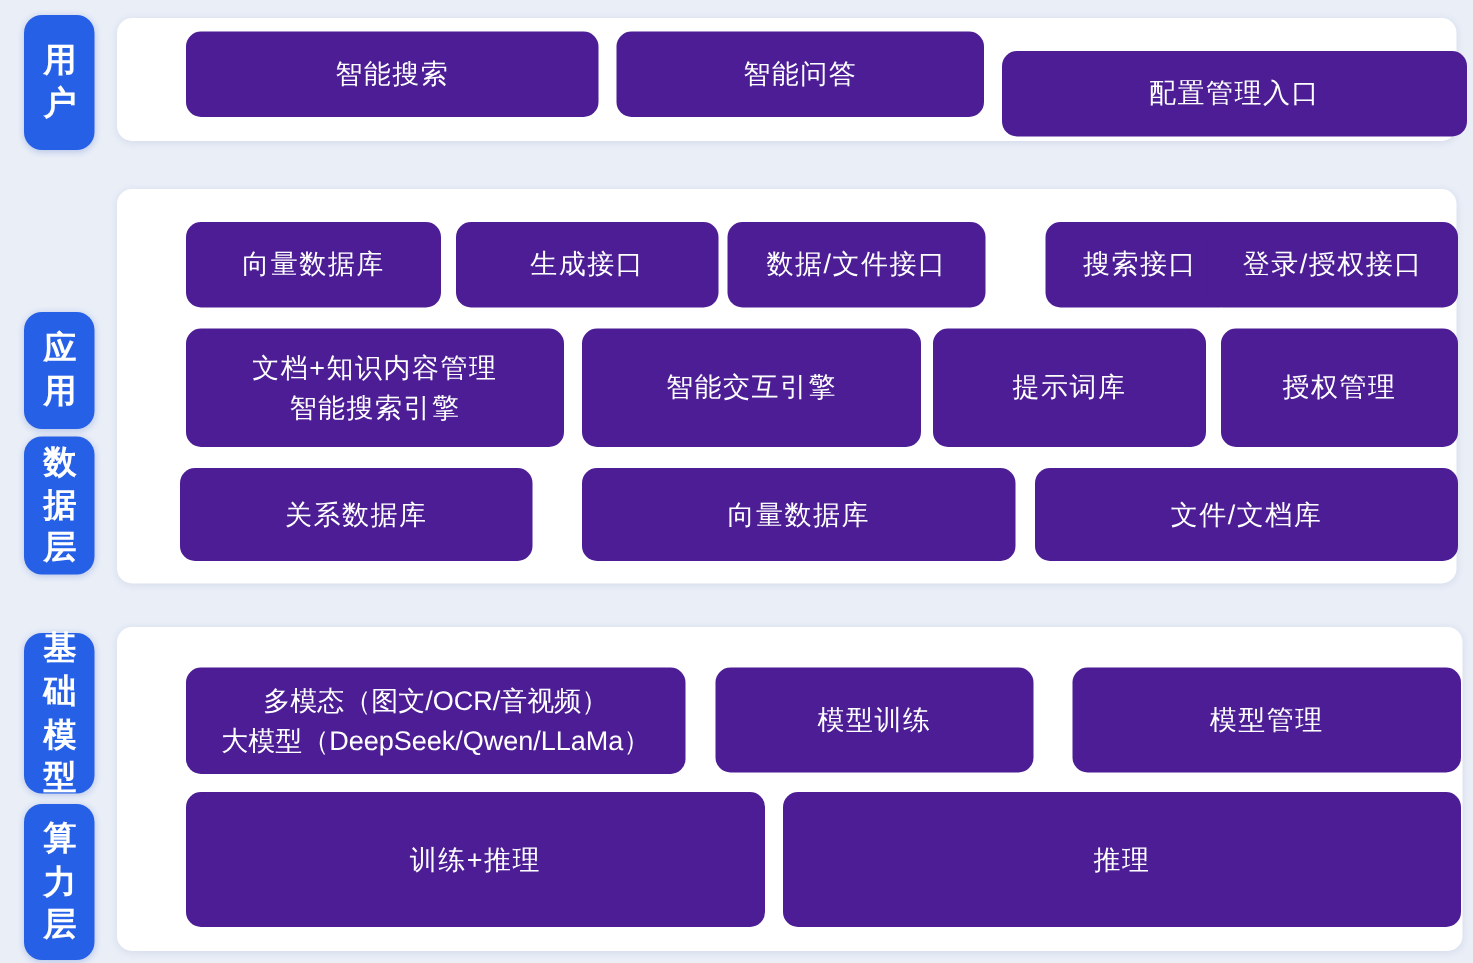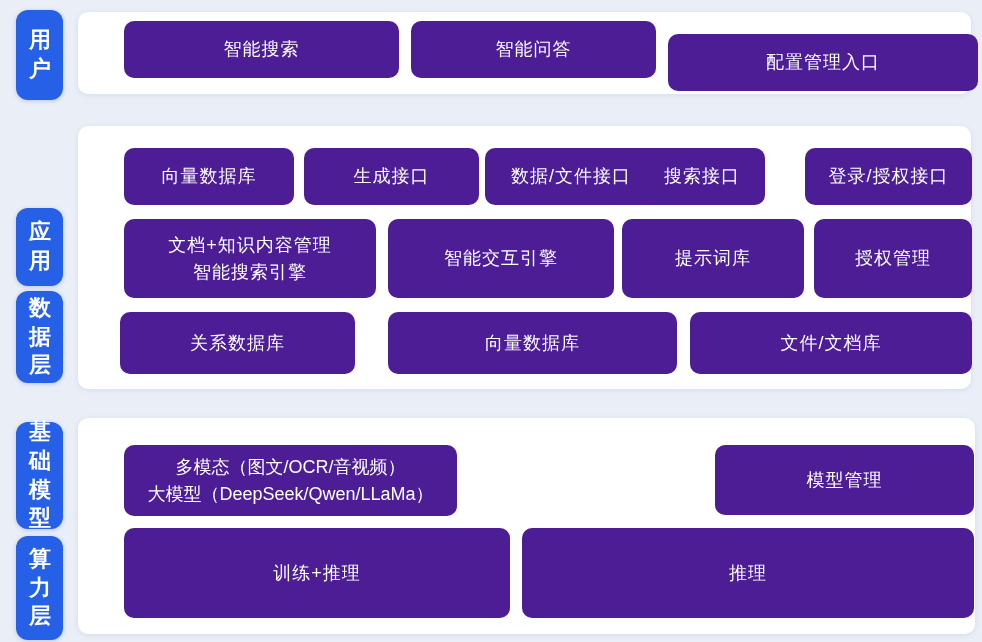--- a/index.html
+++ b/index.html
@@ -57,21 +57,21 @@
 
   <div class="blk" style="left:112px;top:148px;width:170px;height:57px">
     <span>向量数据库</span>
   </div>
   <div class="blk" style="left:292px;top:148px;width:175px;height:57px">
     <span>生成接口</span>
   </div>
   <div class="blk" style="left:473px;top:148px;width:172px;height:57px">
     <span>数据/文件接口</span>
   </div>
-  <div class="blk" style="left:627px;top:148px;width:126px;height:57px">
+  <div class="blk" style="left:685px;top:148px;width:126px;height:57px">
     <span>搜索接口</span>
   </div>
   <div class="blk" style="left:793px;top:148px;width:167px;height:57px">
     <span>登录/授权接口</span>
   </div>
 
   <div class="blk" style="left:112px;top:219px;width:252px;height:79px">
     <span>文档+知识内容管理</span>
     <span>智能搜索引擎</span>
   </div>
@@ -100,20 +100,23 @@
     <span class="vtext">基础模型</span>
   </div>
   <div class="chip" style="left:16px;top:536px;width:47px;height:104px">
     <span class="vtext">算力层</span>
   </div>
 
   <div class="blk" style="left:112px;top:445px;width:333px;height:71px;letter-spacing:0">
     <span>多模态（图文/OCR/音视频）</span>
     <span>大模型（DeepSeek/Qwen/LLaMa）</span>
   </div>
+  <div class="blk" style="left:465px;top:445px;width:212px;height:70px">
+    <span>模型训练</span>
+  </div>
   <div class="blk" style="left:703px;top:445px;width:259px;height:70px">
     <span>模型管理</span>
   </div>
 
   <div class="blk" style="left:112px;top:528px;width:386px;height:90px">
     <span>训练+推理</span>
   </div>
   <div class="blk" style="left:510px;top:528px;width:452px;height:90px">
     <span>推理</span>
   </div>

